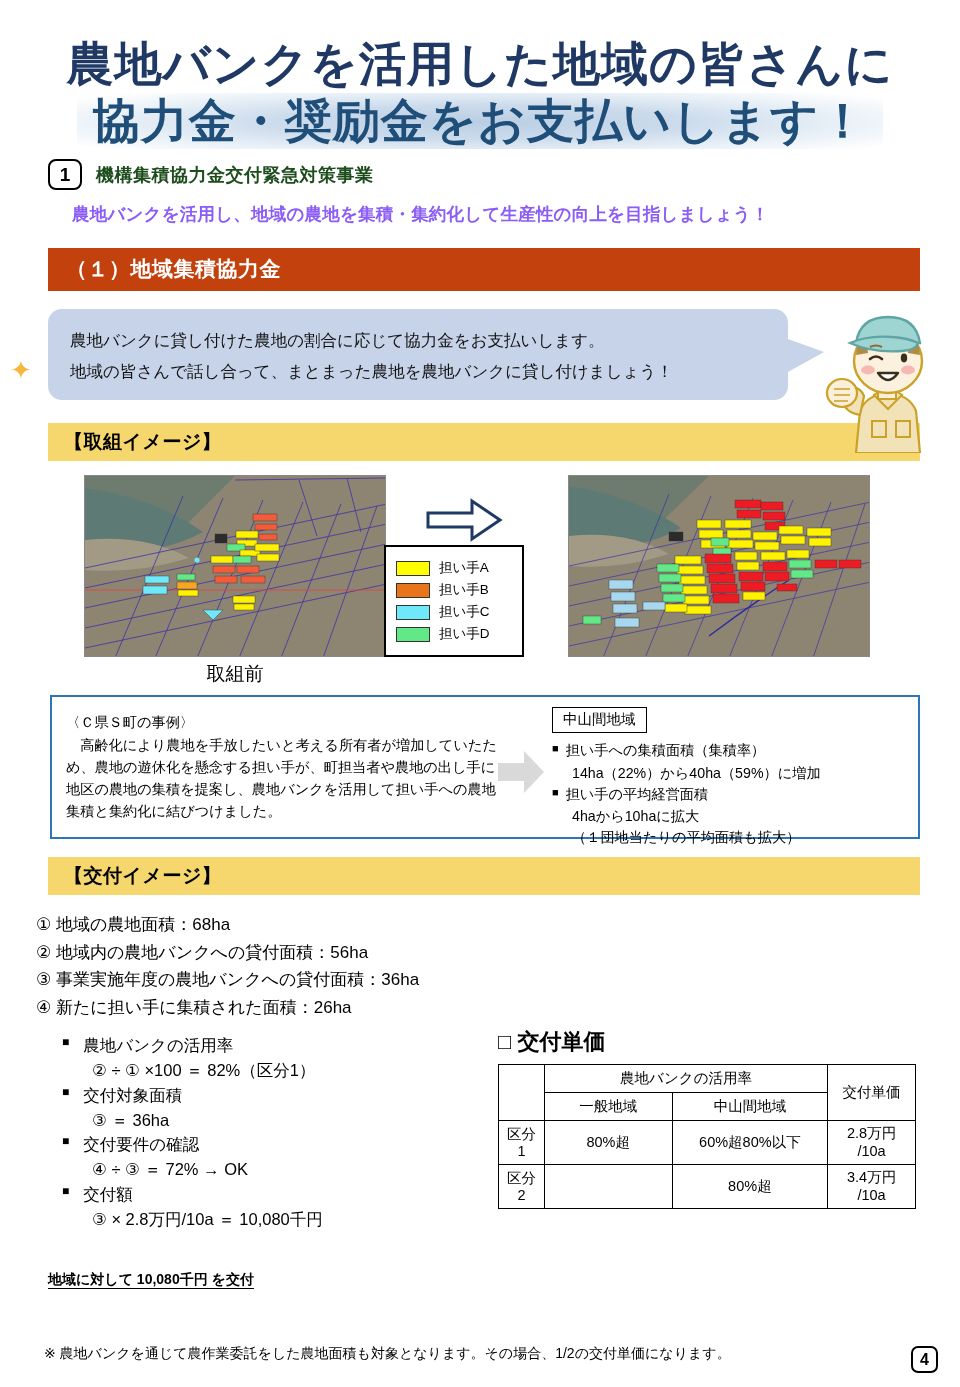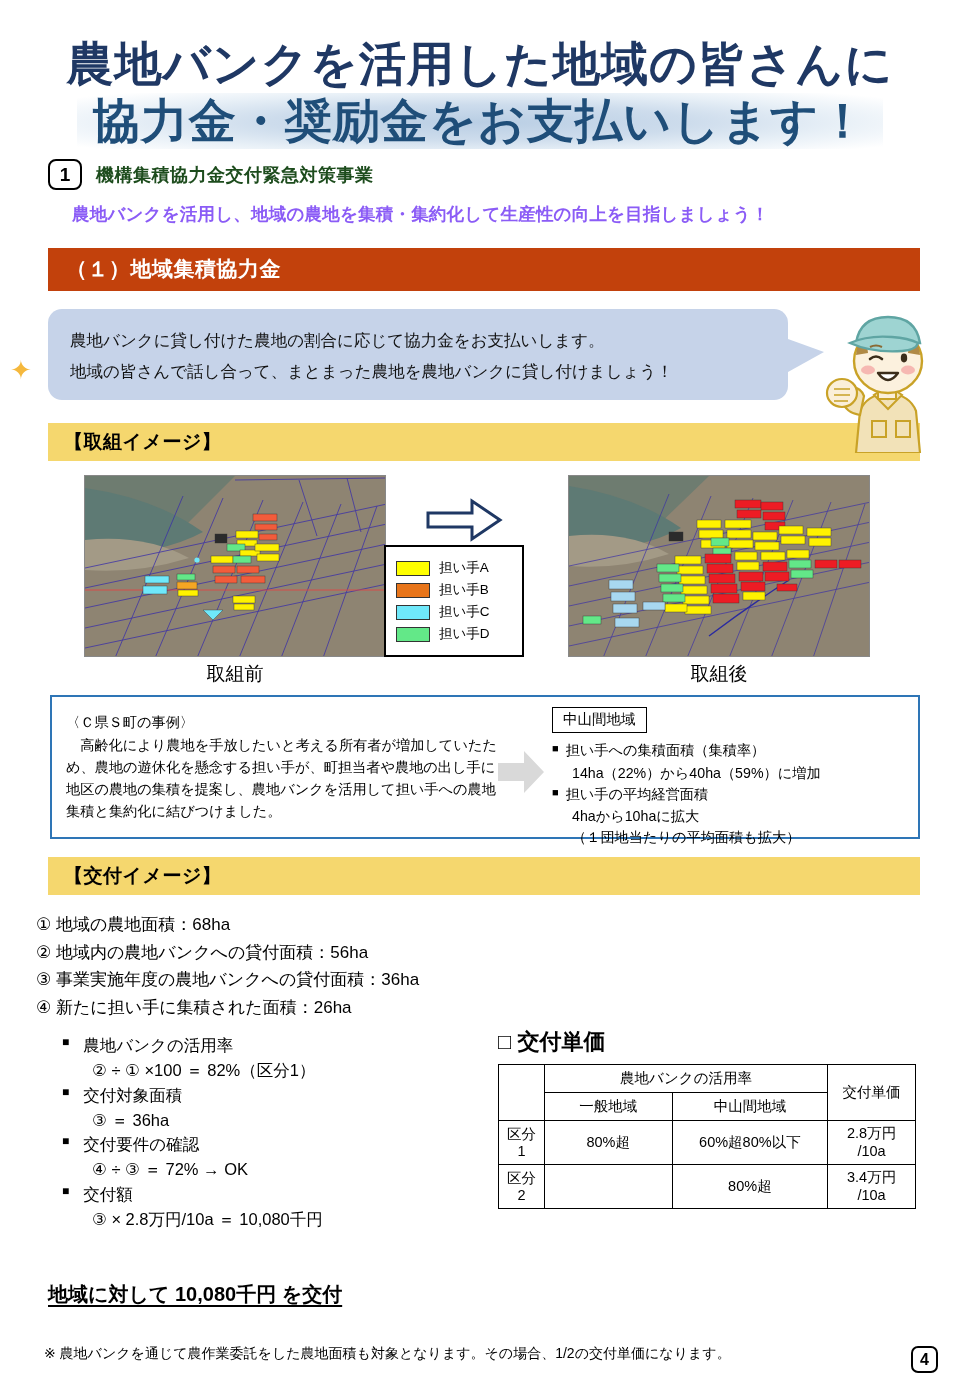--- a/index.html
+++ b/index.html
@@ -136,21 +136,21 @@
   td.kubun { width: 46px; font-size: 14px; line-height: 1.15; }
   td.left-cell { text-align: left; padding-left: 10px; }
   td.diag {
     position: relative; background:
       linear-gradient(to top right, transparent calc(50% - 1px), #000 50%, transparent calc(50% + 1px));
   }
   .unit-cell { line-height: 1.2; }
 
   
   .conclusion {
-    margin: 18px 0 0 48px; font-size: 20px; font-weight: bold;
+    margin: 8px 0 0 48px; font-size: 14px; font-weight: bold;
     text-decoration: underline; text-underline-offset: 4px; display: inline-block;
   }
   .footnote { position: absolute; left: 44px; bottom: 24px; font-size: 14px; }
   .pagenum {
     position: absolute; right: 22px; bottom: 14px;
     width: 27px; height: 27px; border: 2.4px solid #000; border-radius: 7px;
     display: flex; align-items: center; justify-content: center;
     font-size: 16px; font-weight: bold;
   }
 </style>
@@ -365,21 +365,20 @@
             <rect x="40" y="104" width="24" height="9" fill="#A8D8F0"></rect>
             <rect x="42" y="116" width="24" height="9" fill="#A8D8F0"></rect>
             <rect x="44" y="128" width="24" height="9" fill="#A8D8F0"></rect>
             <rect x="46" y="142" width="24" height="9" fill="#A8D8F0"></rect>
             <rect x="74" y="126" width="22" height="8" fill="#A8D8F0"></rect>
             <rect x="14" y="140" width="18" height="8" fill="#63E888"></rect>
             <rect x="100" y="56" width="14" height="9" fill="#2B2B2B"></rect>
           </g>
         </svg>
       </div>
-      <div class="map-cap">取組後</div>
     </div>
   </div>
 
   
   <div class="case-box">
     <div class="case-text">
       <div class="case-title">〈Ｃ県Ｓ町の事例〉</div>
       <div class="case-body">高齢化により農地を手放したいと考える所有者が増加していたため、農地の遊休化を懸念する担い手が、町担当者や農地の出し手に地区の農地の集積を提案し、農地バンクを活用して担い手への農地集積と集約化に結びつけました。</div>
     </div>
 

